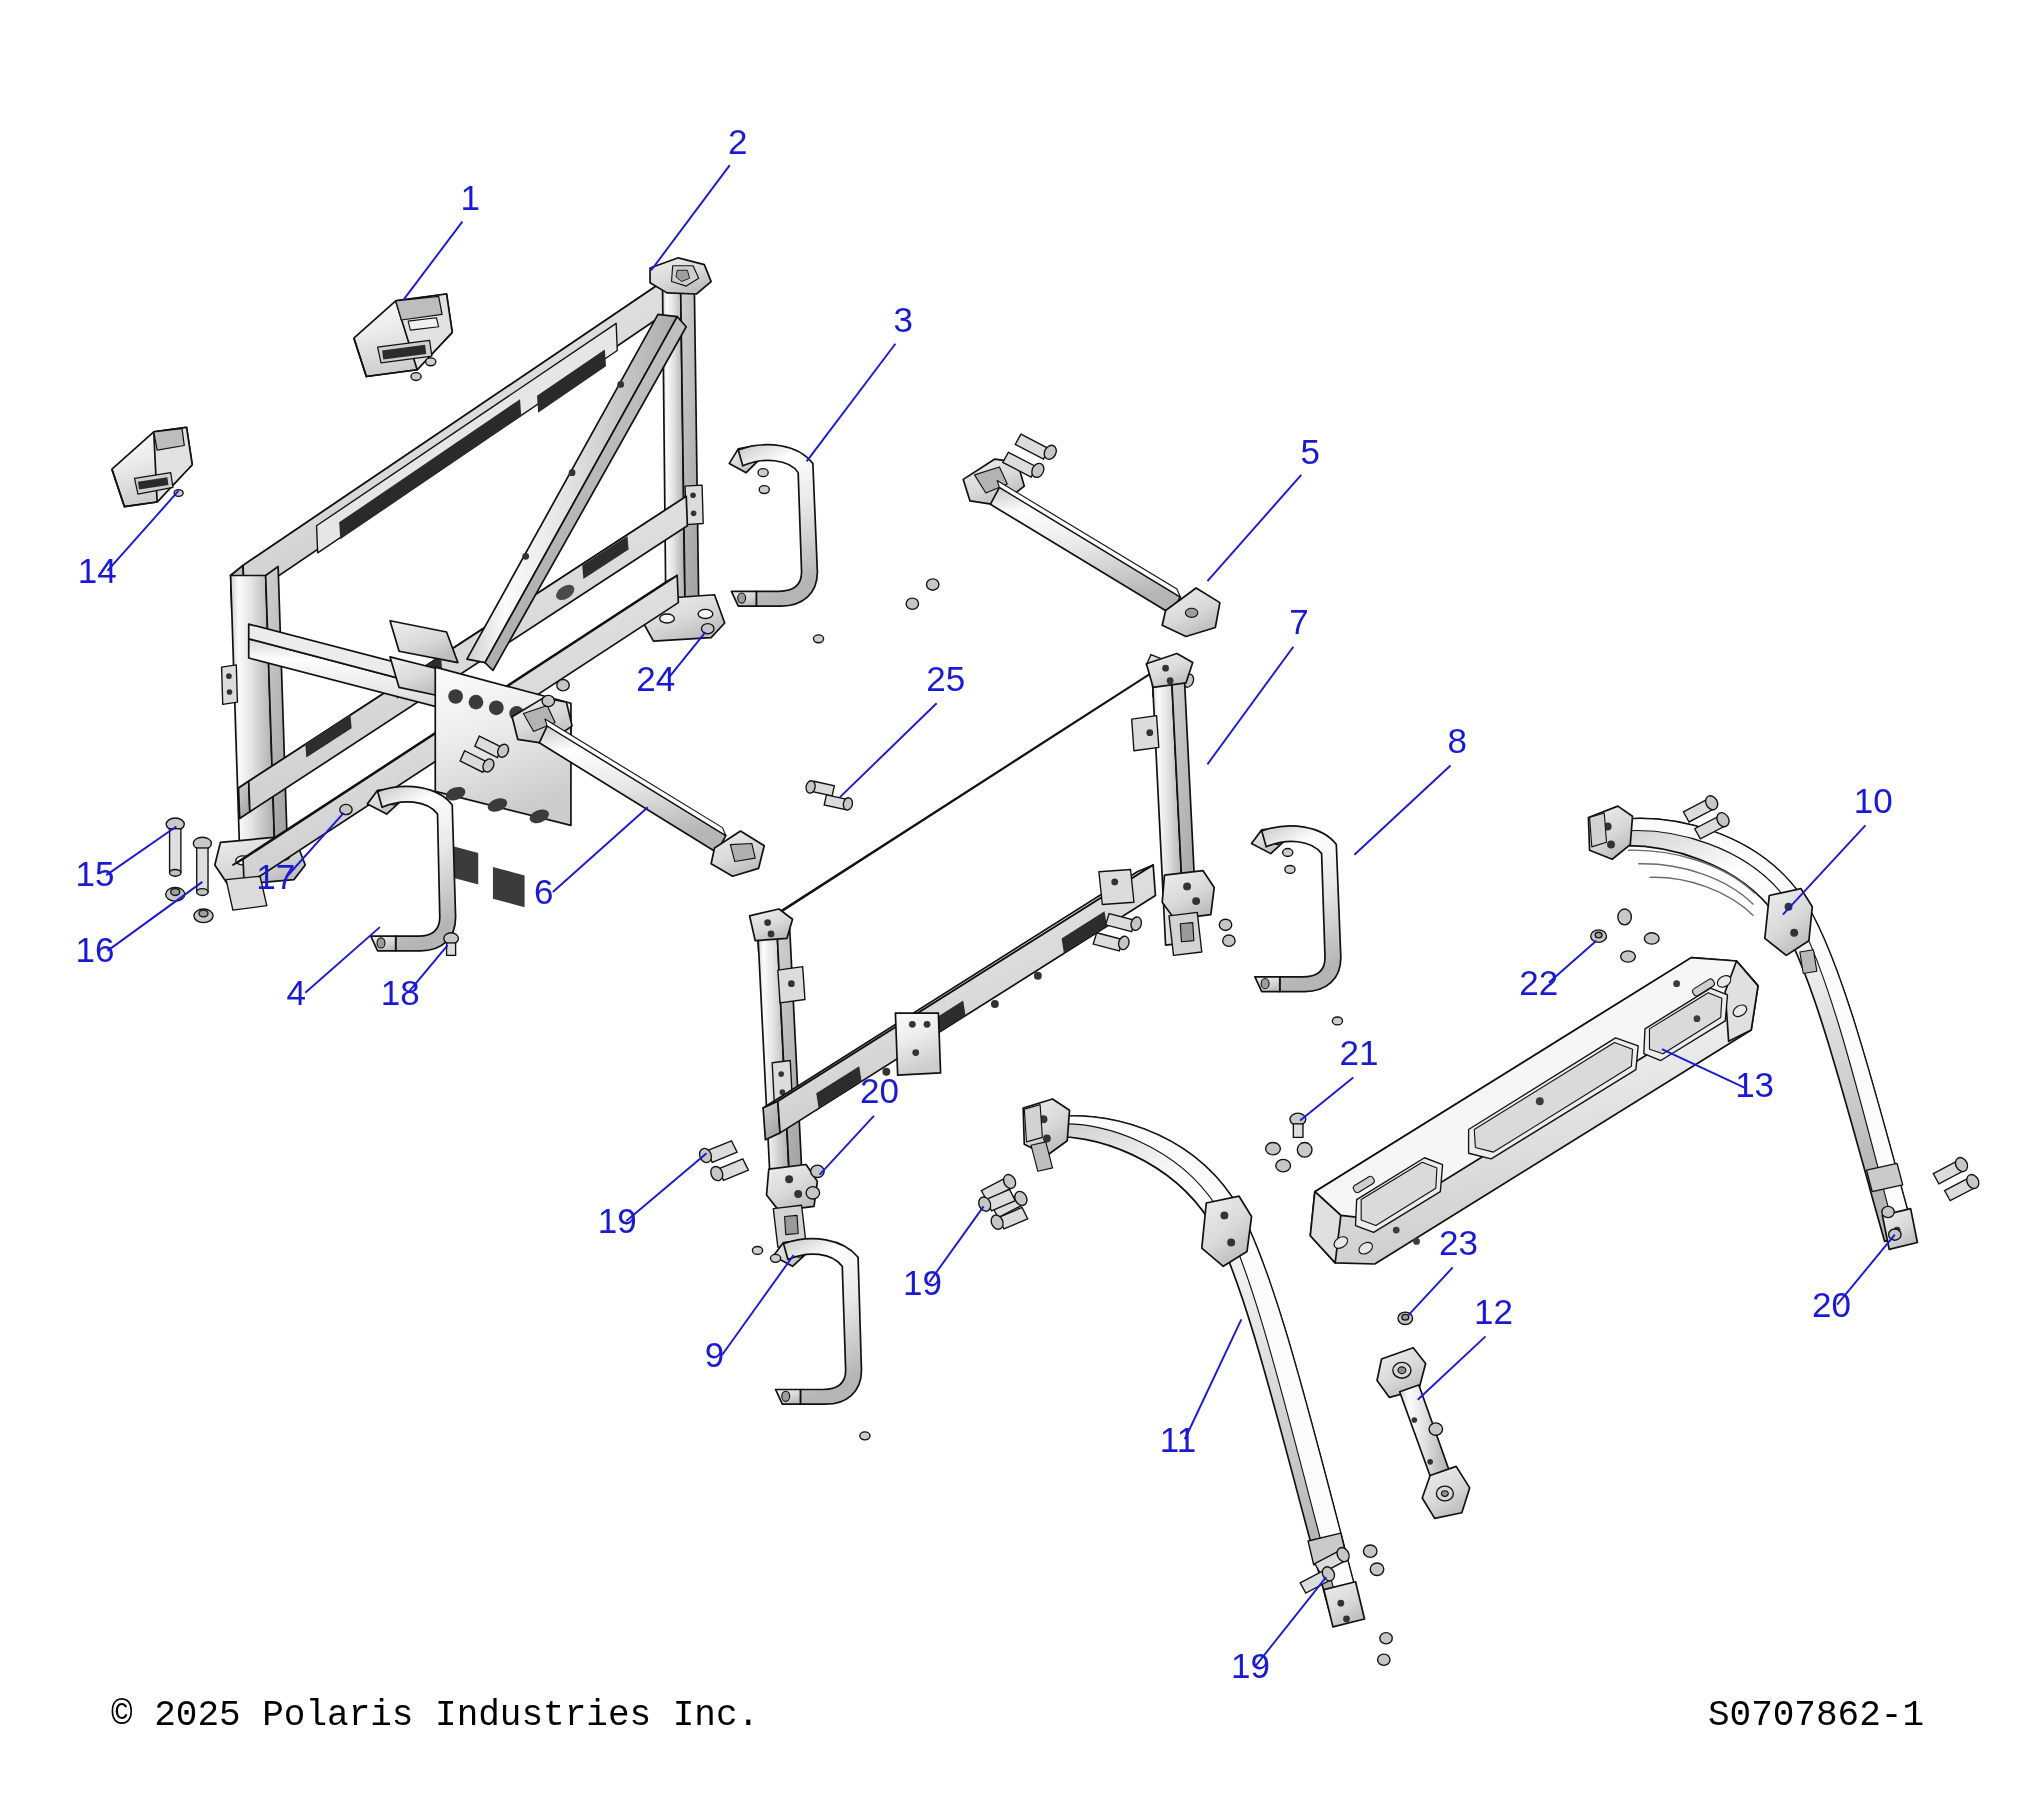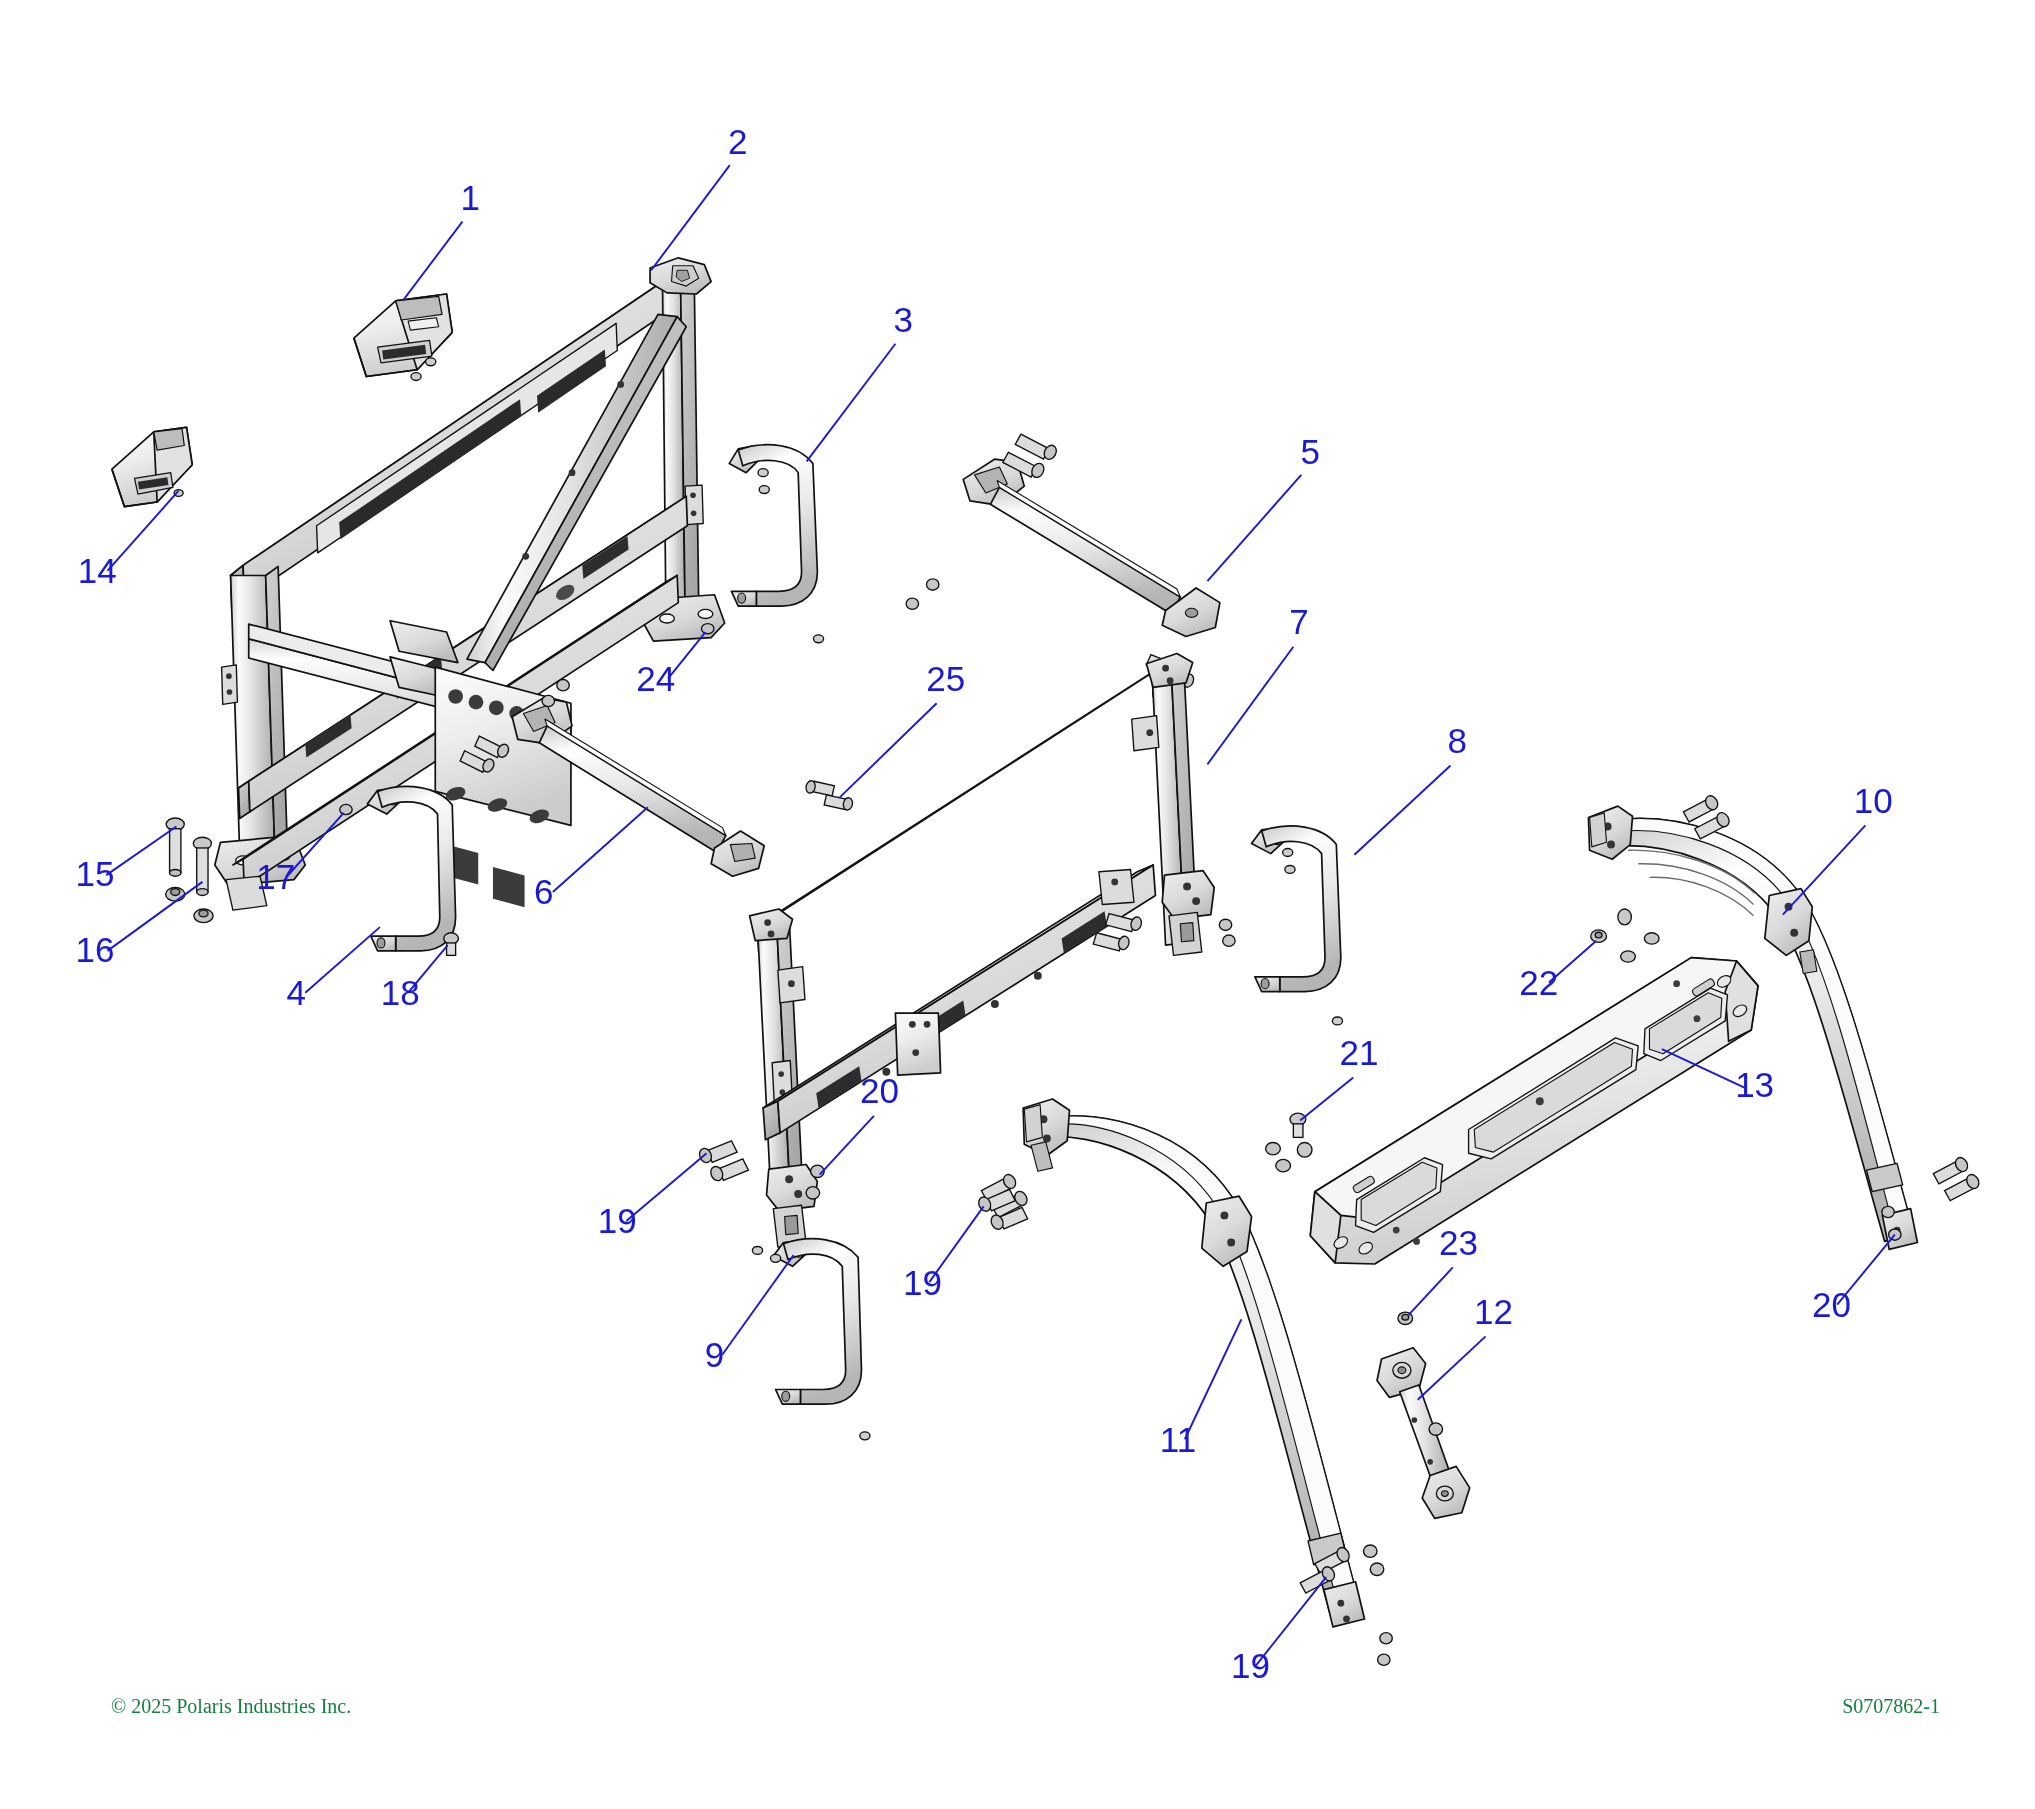--- a/index.html
+++ b/index.html
@@ -11,28 +11,28 @@
     position:relative;
   }
   #sheet{
     position:absolute;inset:0;
     width:2035px;height:1809px;
     background:#ffffff;
   }
   #art{position:absolute;left:0;top:0;width:2035px;height:1809px;}
   .footer-text{
     position:absolute;
-    font-size:20px;
-    color:#15803d;
-    font-family:Liberation Serif, serif;
+    font-size:36px;
+    color:#000000;
+    font-family:Liberation Mono, monospace;
     letter-spacing:0px;
     white-space:nowrap;
   }
   #copyright{left:111px;top:1695px;}
-  #drawing-id{right:95px;top:1695px;margin-left:40px;}
+  #drawing-id{right:111px;top:1695px;margin-left:40px;}
   
 </style>
 </head>
 <body>
 
 <div id="sheet">
 
   <svg id="art" viewBox="0 0 3600 3200" xmlns="http://www.w3.org/2000/svg">
     <defs>
       <linearGradient id="gMetalV" x1="0" y1="0" x2="1" y2="0">

